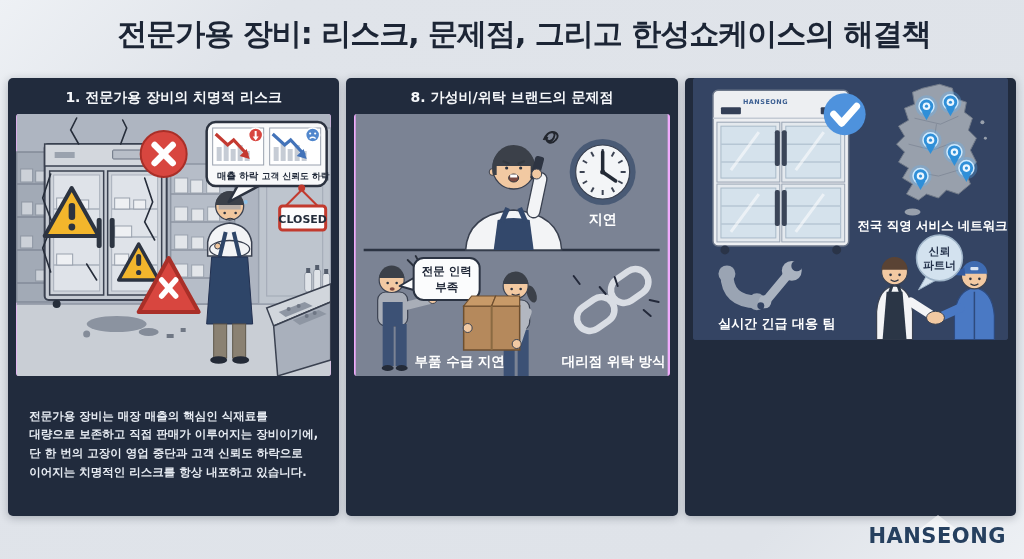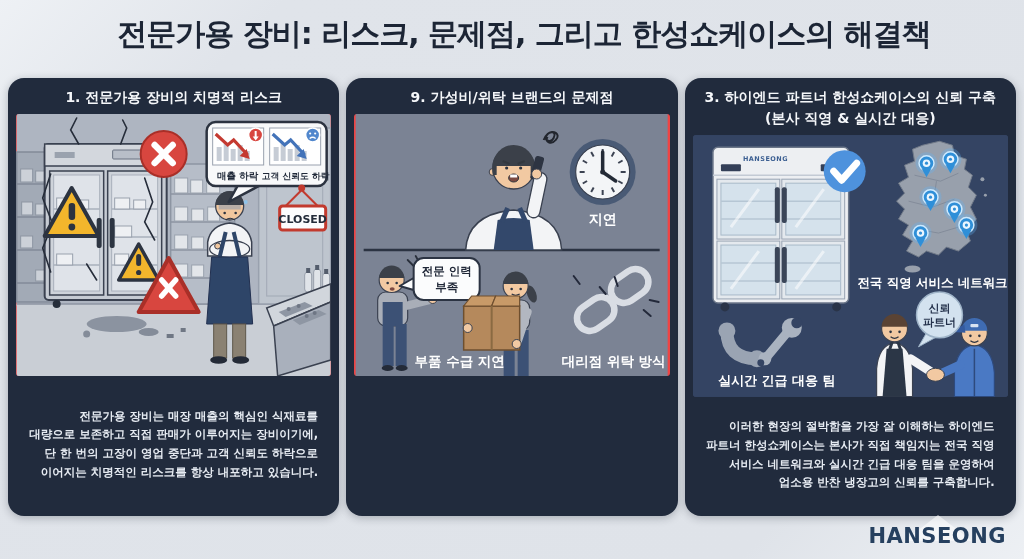--- a/index.html
+++ b/index.html
@@ -3,29 +3,29 @@
 <meta charset="utf-8">
 <style>
   html,body{margin:0;padding:0;width:1024px;height:559px;overflow:hidden;
     font-family:"DejaVu Sans","Liberation Sans",sans-serif;}
   .page{position:relative;width:1024px;height:559px;
     background:linear-gradient(135deg,#eef1f5 0%,#e0e4ea 18%,#dfe3e9 82%,#edf0f4 100%);}
   .page-title{position:absolute;top:14px;left:0;width:100%;text-align:center;
     font-size:30px;font-weight:800;color:#1c2535;letter-spacing:-1px;padding-left:12px;}
   .panels{position:absolute;top:78px;left:8px;width:1008px;height:438px;
     display:flex;gap:7px;}
-  .panel{flex:1;background:#212b3d;border-radius:16px;display:flex;
+  .panel{flex:1;background:#212b3d;border-radius:5px;display:flex;
     flex-direction:column;overflow:hidden;box-shadow:0 2px 8px rgba(20,28,44,.28);}
   .panel-header{padding:9px 4px 6px;text-align:center;color:#f5f7fa;
     font-weight:800;font-size:14px;line-height:1.5;}
   .panel-illustration{margin:0 8px;height:262px;border-radius:3px;overflow:hidden;
-    position:relative;flex:none;background:#ef4444;}
+    position:relative;flex:none;background:#f0abfc;}
   .panel-illustration svg{display:block;width:100%;height:100%;}
   .panel-body{flex:1;display:flex;align-items:center;justify-content:center;
-    text-align:right;color:#e6ebf2;font-size:11.5px;font-weight:700;
+    text-align:left;color:#e6ebf2;font-size:11.5px;font-weight:700;
     line-height:1.62;padding:4px 8px 8px;white-space:pre-line;}
   .brand-logo{position:absolute;right:18px;bottom:11px;font-size:21px;
     font-weight:800;color:#26405f;letter-spacing:.5px;}
   .corner-watermark{position:absolute;right:52px;bottom:18px;width:0;height:0;
     border-left:34px solid transparent;border-right:34px solid transparent;
     border-bottom:26px solid rgba(255,255,255,.55);}
   svg text{font-family:"DejaVu Sans","Liberation Sans",sans-serif;}
 </style>
 </head>
 <body>
@@ -231,21 +231,21 @@
         </svg>
       </div>
       <div class="panel-body">전문가용 장비는 매장 매출의 핵심인 식재료를
 대량으로 보존하고 직접 판매가 이루어지는 장비이기에,
 단 한 번의 고장이 영업 중단과 고객 신뢰도 하락으로
 이어지는 치명적인 리스크를 항상 내포하고 있습니다.</div>
     </div>
 
     <div class="panel">
       <div class="panel-header">
-        <div>9. 가성비/위탁 브랜드의 문제점</div>
+        <div>8. 가성비/위탁 브랜드의 문제점</div>
       </div>
       <div class="panel-illustration">
         <svg viewBox="0 0 312 262">
           <rect x="0" y="0" width="312" height="262" fill="#7b8394"></rect>
           <line x1="8" y1="136" x2="304" y2="136" stroke="#2b3342" stroke-width="2.5"></line>
 
           <g>
             <path d="M110,136 Q112,100 158,96 Q204,100 206,136 Z" fill="#f3f4f6" stroke="#3a4150" stroke-width="1.5"></path>
             <path d="M138,136 L142,106 Q158,102 174,106 L178,136 Z" fill="#33486b"></path>
             <line x1="146" y1="108" x2="152" y2="94" stroke="#33486b" stroke-width="5"></line>
@@ -347,24 +347,20 @@
               <path d="M294,186 l9,2"></path>
               <path d="M218,162 l6,8"></path>
             </g>
           </g>
           <text x="258" y="252" font-size="13.5" font-weight="bold" fill="#ffffff" text-anchor="middle">대리점 위탁 방식</text>
         </svg>
       </div>
     </div>
 
     <div class="panel">
-      <div class="panel-header">
-        <div>3. 하이엔드 파트너 한성쇼케이스의 신뢰 구축</div>
-        <div>(본사 직영 &amp; 실시간 대응)</div>
-      </div>
       <div class="panel-illustration" style="background:#344463;">
         <svg viewBox="0 0 316 262">
           <rect x="0" y="0" width="316" height="262" fill="#344463"></rect>
 
           <g>
             <rect x="20" y="12" width="136" height="156" rx="5" fill="#edeff2" stroke="#6b7689" stroke-width="1.5"></rect>
             <line x1="20" y1="40" x2="156" y2="40" stroke="#c3cad4" stroke-width="1.5"></line>
             <text x="50" y="26" font-size="6.5" font-weight="bold" fill="#3c5f92" letter-spacing="0.5">HANSEONG</text>
             <rect x="28" y="29" width="20" height="7" rx="1" fill="#333f57"></rect>
             <rect x="128" y="29" width="20" height="7" rx="1" fill="#333f57"></rect>
@@ -501,24 +497,20 @@
             <ellipse cx="243" cy="240" rx="9" ry="6.5" fill="#f2c9a2" stroke="#3a4150" stroke-width="1"></ellipse>
             <g>
               <polygon points="234,198 226,212 246,201" fill="#d3e2ef" stroke="#9fb4c8" stroke-width="1"></polygon>
               <circle cx="247" cy="180" r="23" fill="#d3e2ef" stroke="#9fb4c8" stroke-width="1.5"></circle>
               <text x="247" y="177" font-size="11" font-weight="bold" fill="#23304a" text-anchor="middle">신뢰</text>
               <text x="247" y="191" font-size="11" font-weight="bold" fill="#23304a" text-anchor="middle">파트너</text>
             </g>
           </g>
         </svg>
       </div>
-      <div class="panel-body">이러한 현장의 절박함을 가장 잘 이해하는 하이엔드
-파트너 한성쇼케이스는 본사가 직접 책임지는 전국 직영
-서비스 네트워크와 실시간 긴급 대응 팀을 운영하여
-업소용 반찬 냉장고의 신뢰를 구축합니다.</div>
     </div>
 
   </div>
 
   <div class="corner-watermark"></div>
   <div class="brand-logo">HANSEONG</div>
 
 </div>
 
 </body></html>

